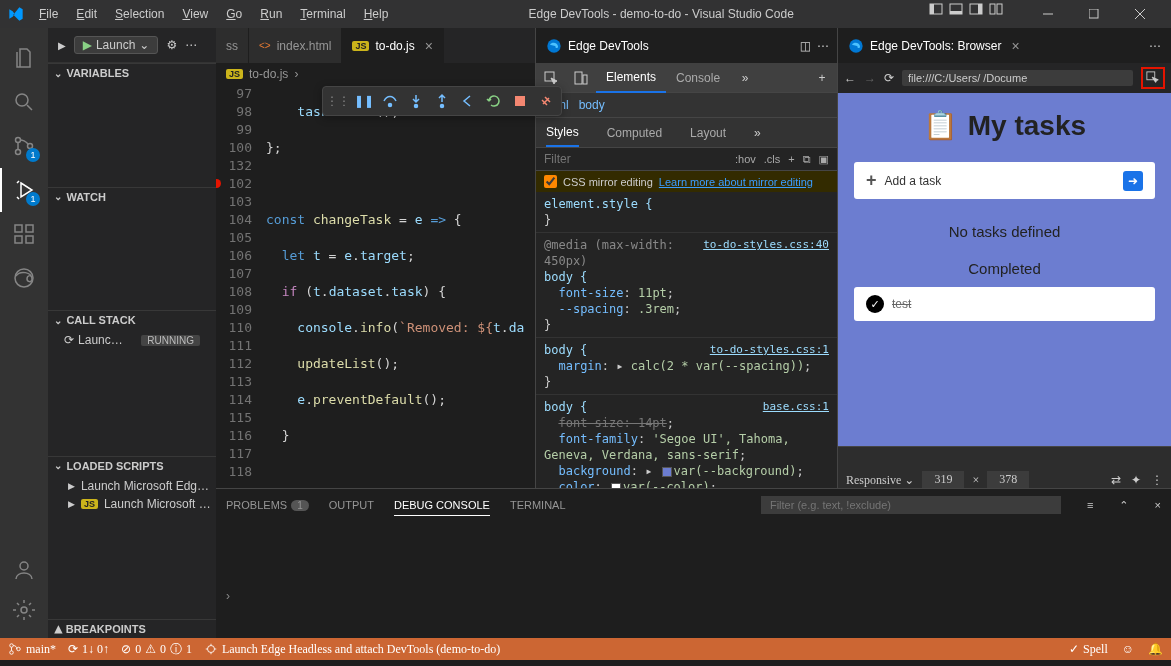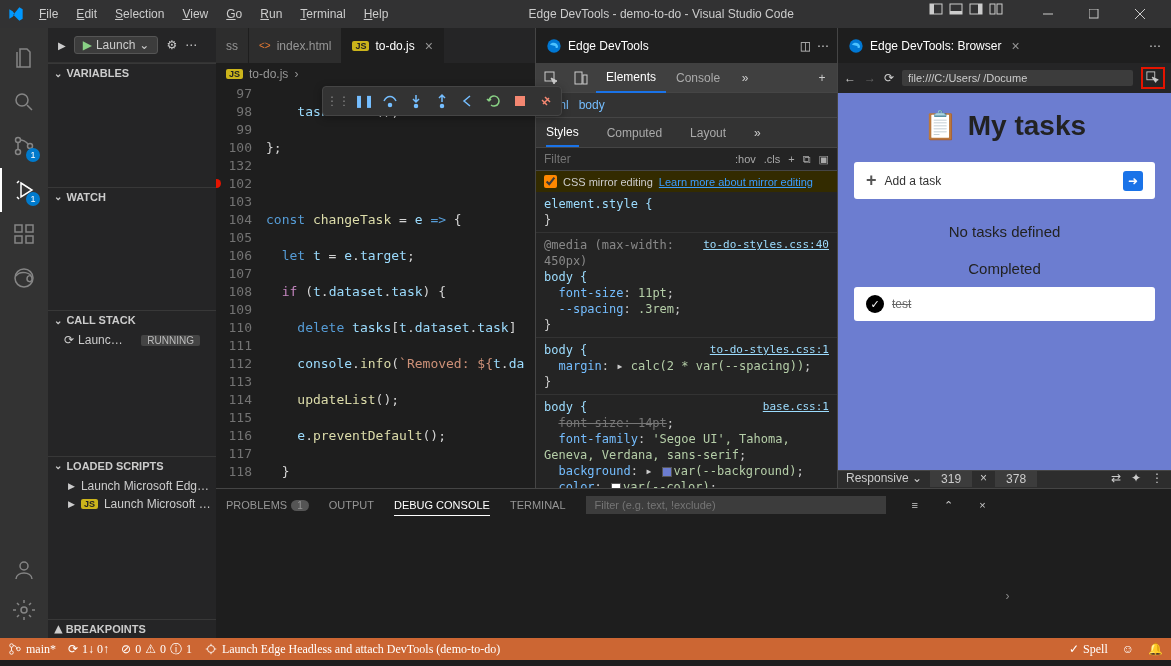--- a/index.html
+++ b/index.html
@@ -57,21 +57,21 @@
 .dbtn.stop { color:#f48771;}
 
 .code-area { flex:1; display:flex; overflow:hidden; font-family:Consolas,monospace; font-size:13px; }
 .gutter { width:50px; text-align:right; color:#737373; padding-right:14px; line-height:18px; }
 .gutter .ln { height:18px; position:relative;}
 .gutter .bp { position:absolute; left:-4px; top:4px; width:9px; height:9px; border-radius:50%; background:#e51400;}
 .code { flex:1; line-height:18px; white-space:pre; color:#d4d4d4;}
 .code .ln { height:18px;}
 .code .kw{color:#569cd6;} .code .kw2{color:#c586c0;} .code .fn{color:#dcdcaa;} .code .var{color:#9cdcfe;} .code .str{color:#ce9178;}
 
-.panel { height:119px; border-top:1px solid #454545; display:flex; }
+.panel { height:119px; border-top:1px solid #454545; display:flex; flex-direction:column;}
 .panel-tabs { display:flex; height:32px; align-items:center; padding:0 10px; gap:20px; font-size:11px;}
 .panel-tabs .pt { color:#969696; padding:4px 0; cursor:pointer;}
 .panel-tabs .pt.active { color:#fff; border-bottom:1px solid #fff;}
 .panel-tabs .pt .cnt { background:#555; border-radius:8px; padding:0 6px; font-size:10px; margin-left:4px;}
 .panel-tabs .filter-box { margin-left:auto; background:#3c3c3c; border:1px solid #3c3c3c; padding:2px 8px; width:300px; font-size:11px; color:#888;}
 .panel-tabs .pticon { margin-left:6px; color:#ccc; }
 .panel-body { flex:1; position:relative;}
 .panel-body .cursor { position:absolute; bottom:4px; left:10px; color:#888;}
 
 .devtools { width:302px; background:#242424; display:flex; flex-direction:column; border-left:1px solid #454545;}
@@ -109,21 +109,21 @@
 .br-toolbar .red-box { border:2px solid #e51400; width:24px; height:22px; display:flex; align-items:center; justify-content:center;}
 .viewport { flex:1; background:#6c7dd0; padding:16px; display:flex; flex-direction:column;}
 .app-title { display:flex; align-items:center; justify-content:center; gap:10px; color:#222; font-size:28px; font-weight:bold; margin-bottom:20px;}
 .task-card { background:#fff; border-radius:3px; padding:8px 12px; display:flex; align-items:center; gap:8px; color:#333; margin-bottom:14px;}
 .task-card .plus{color:#555; font-size:18px; font-weight:bold;}
 .task-card .arrow-btn{ margin-left:auto; width:20px; height:20px; background:#1a73e8; border-radius:3px; display:flex; align-items:center; justify-content:center; color:#fff;}
 .vp-heading { text-align:center; color:#222; font-size:15px; margin:10px 0;}
 .done-card { background:#fff; border-radius:3px; padding:8px 12px; display:flex; align-items:center; gap:8px; color:#666;}
 .done-card .chk{ width:18px; height:18px; border-radius:50%; background:#000; display:flex; align-items:center; justify-content:center; color:#fff; font-size:11px;}
 .done-card .txt{ text-decoration:line-through;}
-.device-bar { height:18px; background:#2d2d2d; display:flex; align-items:flex-start; padding:0 8px; gap:8px; font-size:12px; color:#ccc; border-top:1px solid #454545;}
+.device-bar { height:42px; background:#2d2d2d; display:flex; align-items:flex-end; padding:0 8px; gap:8px; font-size:12px; color:#ccc; border-top:1px solid #454545;font-family:Liberation Serif, serif;}
 .device-bar .dim-in{ background:#3c3c3c; padding:1px 6px; width:42px; text-align:center;}
 
 .statusbar { height:22px; background:#cc6633; color:#fff; display:flex; align-items:center; padding:0 8px; font-size:12px; gap:12px;}
 .statusbar .sb-item{ display:flex; align-items:center; gap:4px;font-family:Liberation Serif, serif;}
 .statusbar .right { margin-left:auto; display:flex; gap:14px;}
 </style>
 </head>
 <body>
 
 <div class="titlebar">
@@ -393,21 +393,20 @@
               <div class="ln">117</div>
               <div class="ln">118</div>
           </div>
           <div class="code">
 <div class="ln">    <span class="var">task</span>.<span class="fn">focus</span>();</div>
 <div class="ln">};</div>
 <div class="ln"></div>
 <div class="ln"><span class="kw">const</span> <span class="fn">changeTask</span> = <span class="var">e</span> <span class="kw">=&gt;</span> {</div>
 <div class="ln">  <span class="kw">let</span> <span class="var">t</span> = <span class="var">e</span>.<span class="var">target</span>;</div>
 <div class="ln">  <span class="kw2">if</span> (<span class="var">t</span>.<span class="var">dataset</span>.<span class="var">task</span>) {</div>
-<div class="ln">    <span class="kw">delete</span> <span class="var">tasks</span>[<span class="var">t</span>.<span class="var">dataset</span>.<span class="var">task</span>]</div>
 <div class="ln">    <span class="var">console</span>.<span class="fn">info</span>(<span class="str">`Removed: ${</span><span class="var">t</span>.<span class="var">da</span></div>
 <div class="ln">    <span class="fn">updateList</span>();</div>
 <div class="ln">    <span class="var">e</span>.<span class="fn">preventDefault</span>();</div>
 <div class="ln">  }</div>
 
 
 
 
 
 

